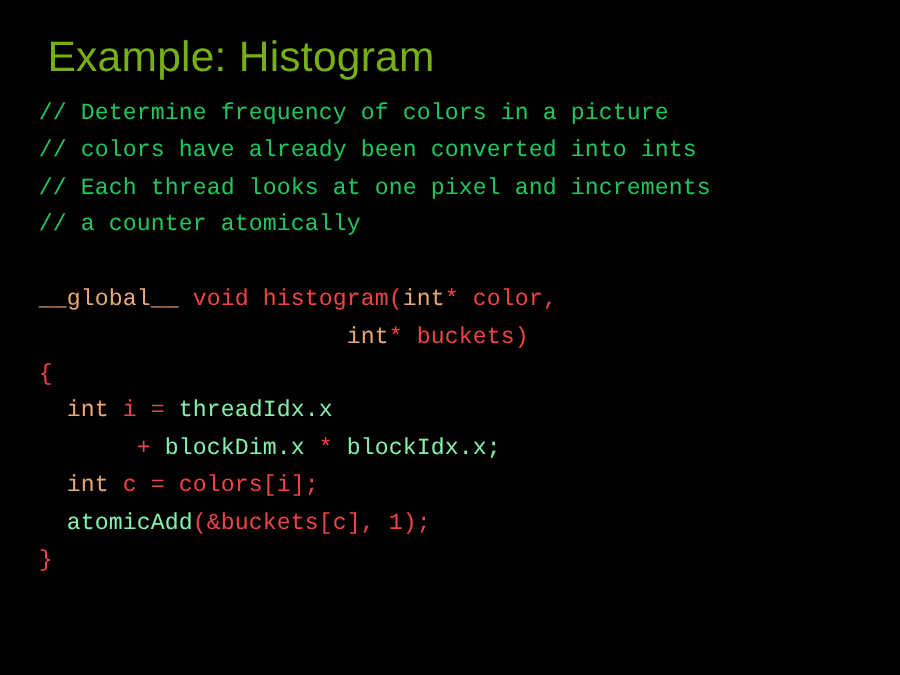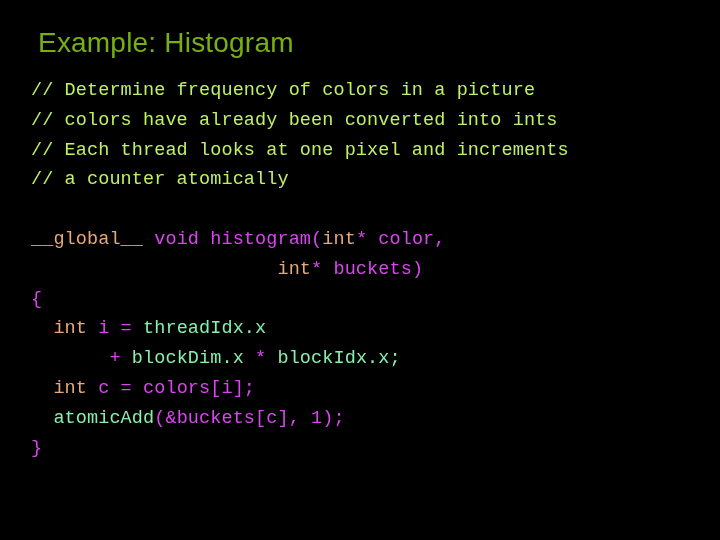--- a/index.html
+++ b/index.html
@@ -13,21 +13,21 @@
     height: 540px;
     background: #000000;
     overflow: hidden;
     font-family: "Liberation Sans", sans-serif;
   }
   #slide-title {
     position: absolute;
     left: 38px;
     top: 28px;
     font-family: "Liberation Sans", sans-serif;
-    font-size: 28px;
+    font-size: 34px;
     font-weight: 400;
     letter-spacing: 0.2px;
     color: #76B014;
     white-space: pre;
     line-height: 1.1;
   }
   #code-block {
     position: absolute;
     left: 31px;
     top: 76px;
@@ -40,23 +40,23 @@
     letter-spacing: 0.1px;
   }
   .code-line {
     white-space: pre;
     min-height: 29.8px;
   }
   .code-line.gap {
     min-height: 29.8px;
   }
   .tok { white-space: pre; }
-  .tok-comment { color: #bef264; }
+  .tok-comment { color: #22c55e; }
   .tok-kw      { color: #E8A878; text-align: right; }
-  .tok-plain   { color: #d946ef; }
+  .tok-plain   { color: #ef4444; }
   .tok-ident   { color: #86efac; }
 </style>
 </head>
 <body>
 
 <div id="slide">
 
   <div id="slide-title">Example: Histogram</div>
 
   <div id="code-block"><div class="code-line"><span class="tok tok-comment">// Determine frequency of colors in a picture</span></div><div class="code-line"><span class="tok tok-comment">// colors have already been converted into ints</span></div><div class="code-line"><span class="tok tok-comment">// Each thread looks at one pixel and increments</span></div><div class="code-line"><span class="tok tok-comment">// a counter atomically</span></div><div class="code-line gap"><span class="tok tok-plain"></span></div><div class="code-line"><span class="tok tok-kw">__global__</span><span class="tok tok-plain"> void </span><span class="tok tok-plain">histogram(</span><span class="tok tok-kw">int</span><span class="tok tok-plain">* color,</span></div><div class="code-line"><span class="tok tok-plain">                      </span><span class="tok tok-kw">int</span><span class="tok tok-plain">* buckets)</span></div><div class="code-line"><span class="tok tok-plain">{</span></div><div class="code-line"><span class="tok tok-plain">  </span><span class="tok tok-kw">int</span><span class="tok tok-plain"> i = </span><span class="tok tok-ident">threadIdx.x</span></div><div class="code-line"><span class="tok tok-plain">       + </span><span class="tok tok-ident">blockDim.x</span><span class="tok tok-plain"> * </span><span class="tok tok-ident">blockIdx.x;</span></div><div class="code-line"><span class="tok tok-plain">  </span><span class="tok tok-kw">int</span><span class="tok tok-plain"> c = colors[i];</span></div><div class="code-line"><span class="tok tok-plain">  </span><span class="tok tok-ident">atomicAdd</span><span class="tok tok-plain">(&amp;buckets[c], 1);</span></div><div class="code-line"><span class="tok tok-plain">}</span></div></div>

